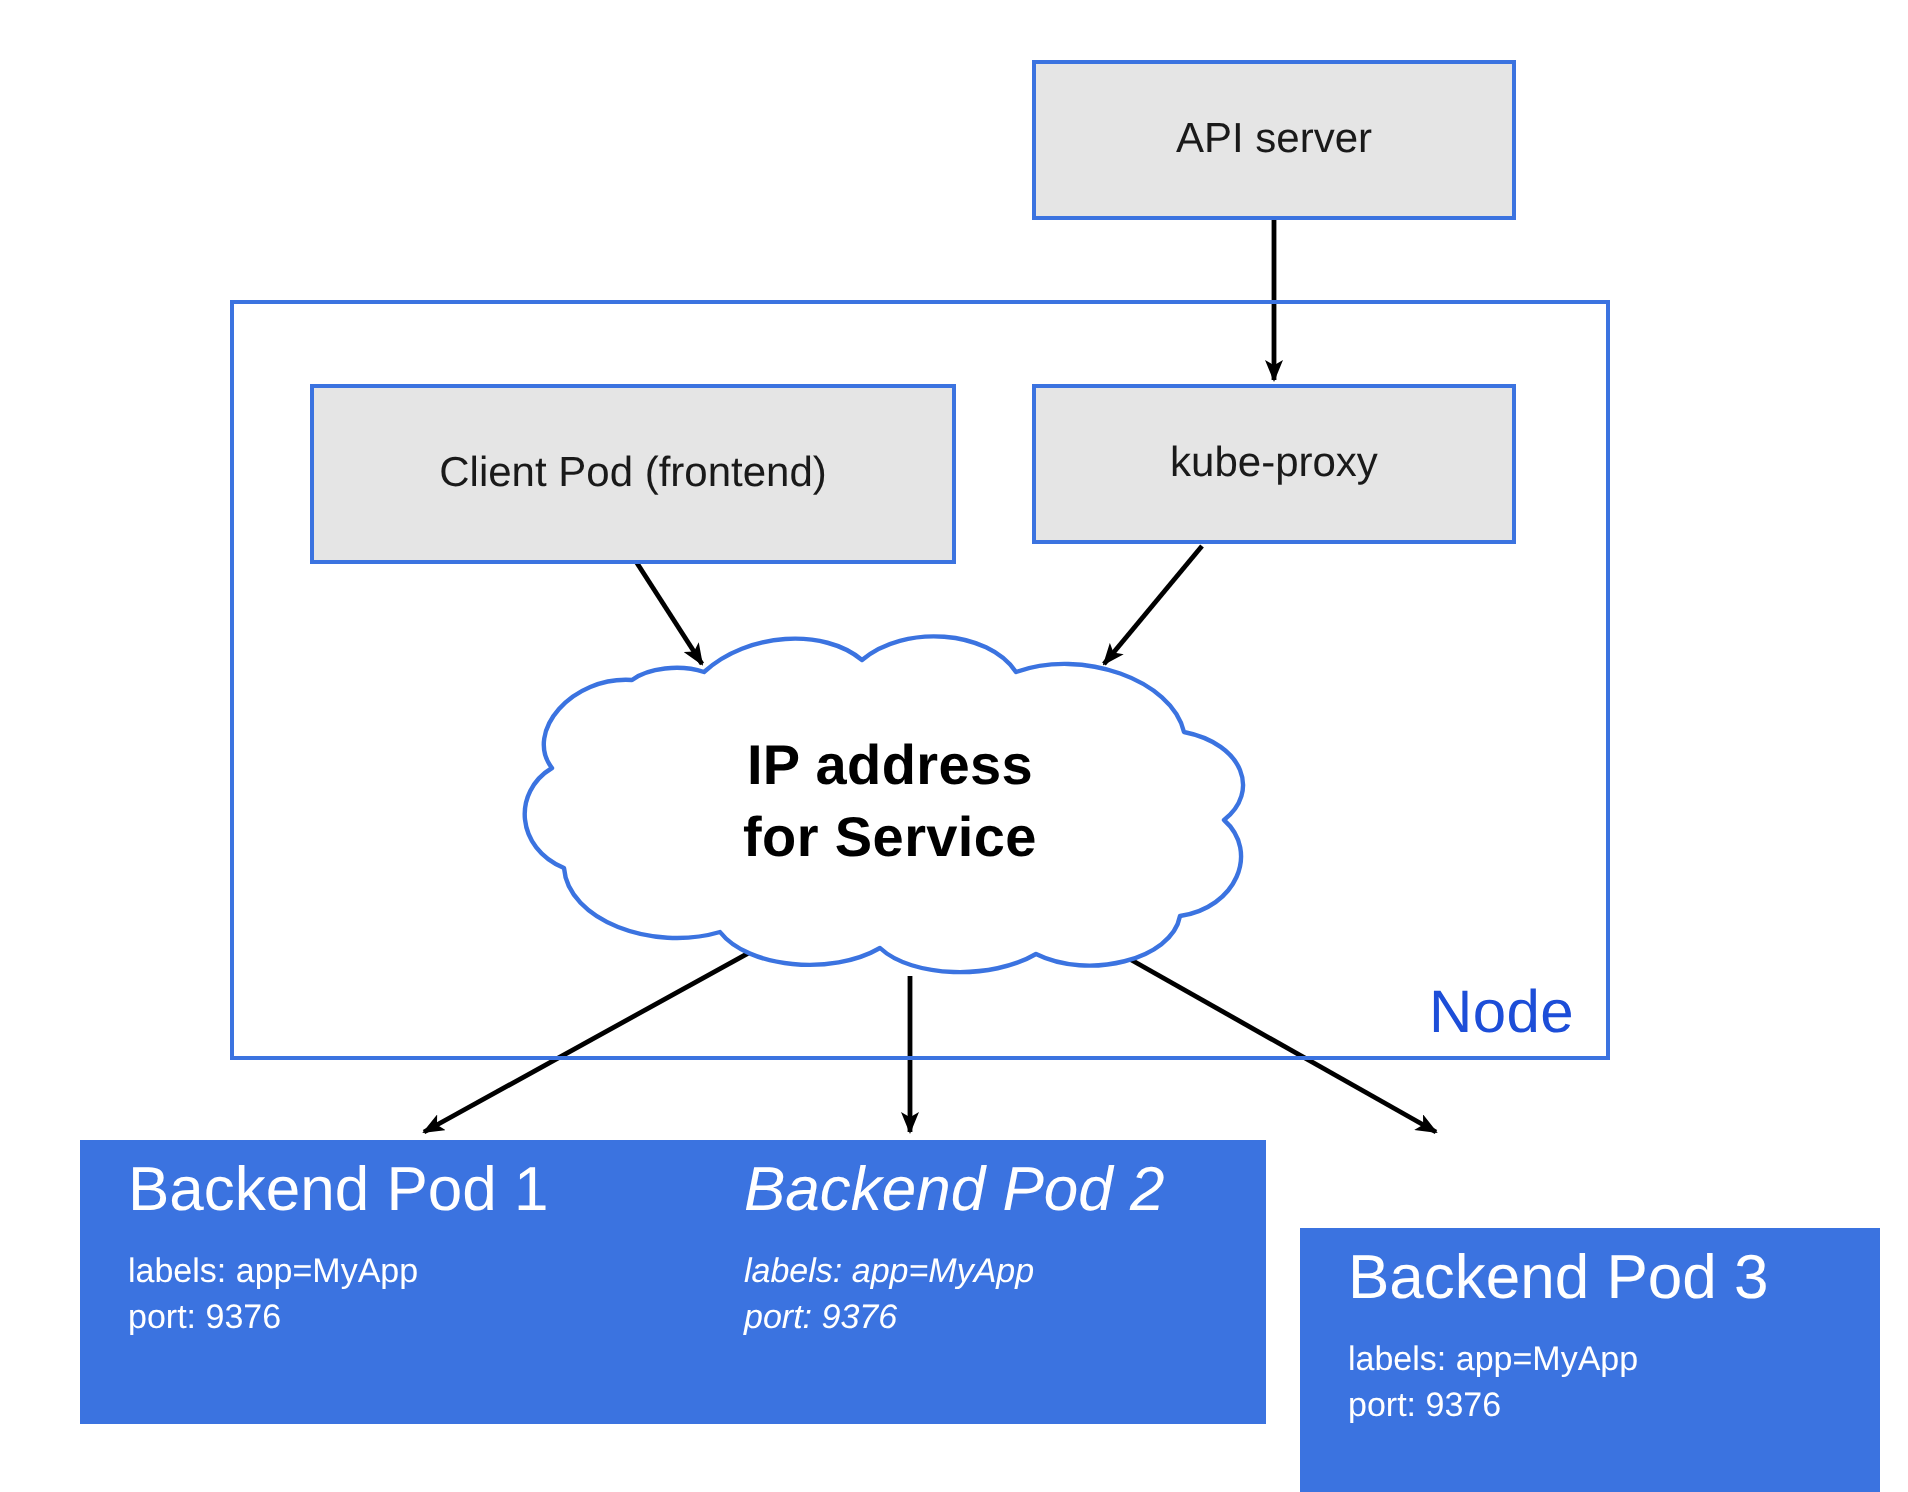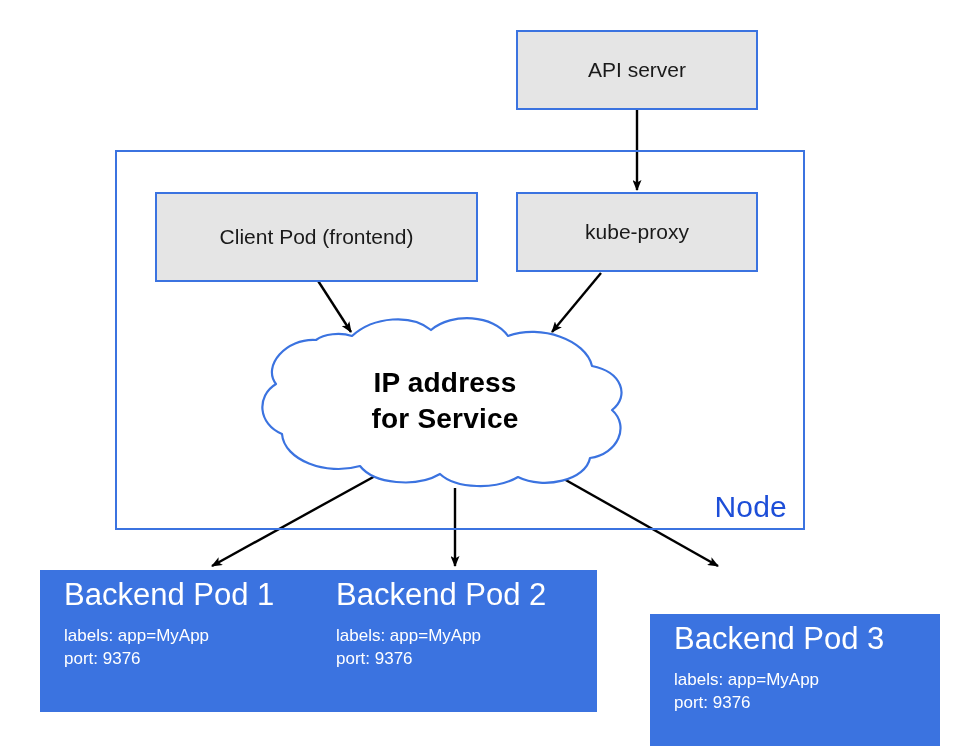--- a/index.html
+++ b/index.html
@@ -123,21 +123,21 @@
     white-space: nowrap;
   }
   .backend-pod .pod-meta {
     font-size: 17px;
     color: #ffffff;
     line-height: 1.38;
     margin-top: 9px;
     white-space: nowrap;
   }
   #backend-pod-1 { left: 8px;   width: 308px; margin-left: 32px; }
-  #backend-pod-2 { left: 312px; width: 285px; }
+  #backend-pod-2 { left: 348px; width: 285px; font-style: italic; }
   #backend-pod-3 { left: 650px; width: 290px; margin-top: 44px; }
 </style>
 </head>
 <body>
 
 <div id="canvas">
 
   <svg class="edges" viewBox="0 0 954 746">
     <defs>
       <marker id="arrowhead" markerWidth="11" markerHeight="9" refX="10" refY="4.5" orient="auto" markerUnits="userSpaceOnUse">

